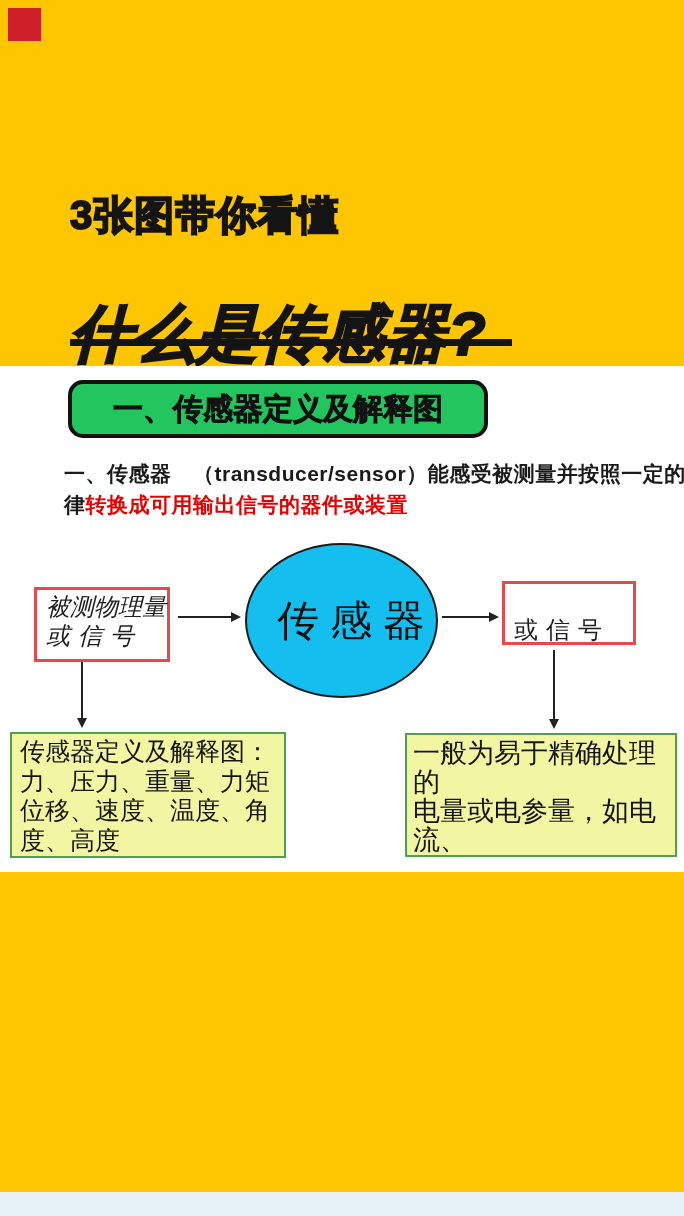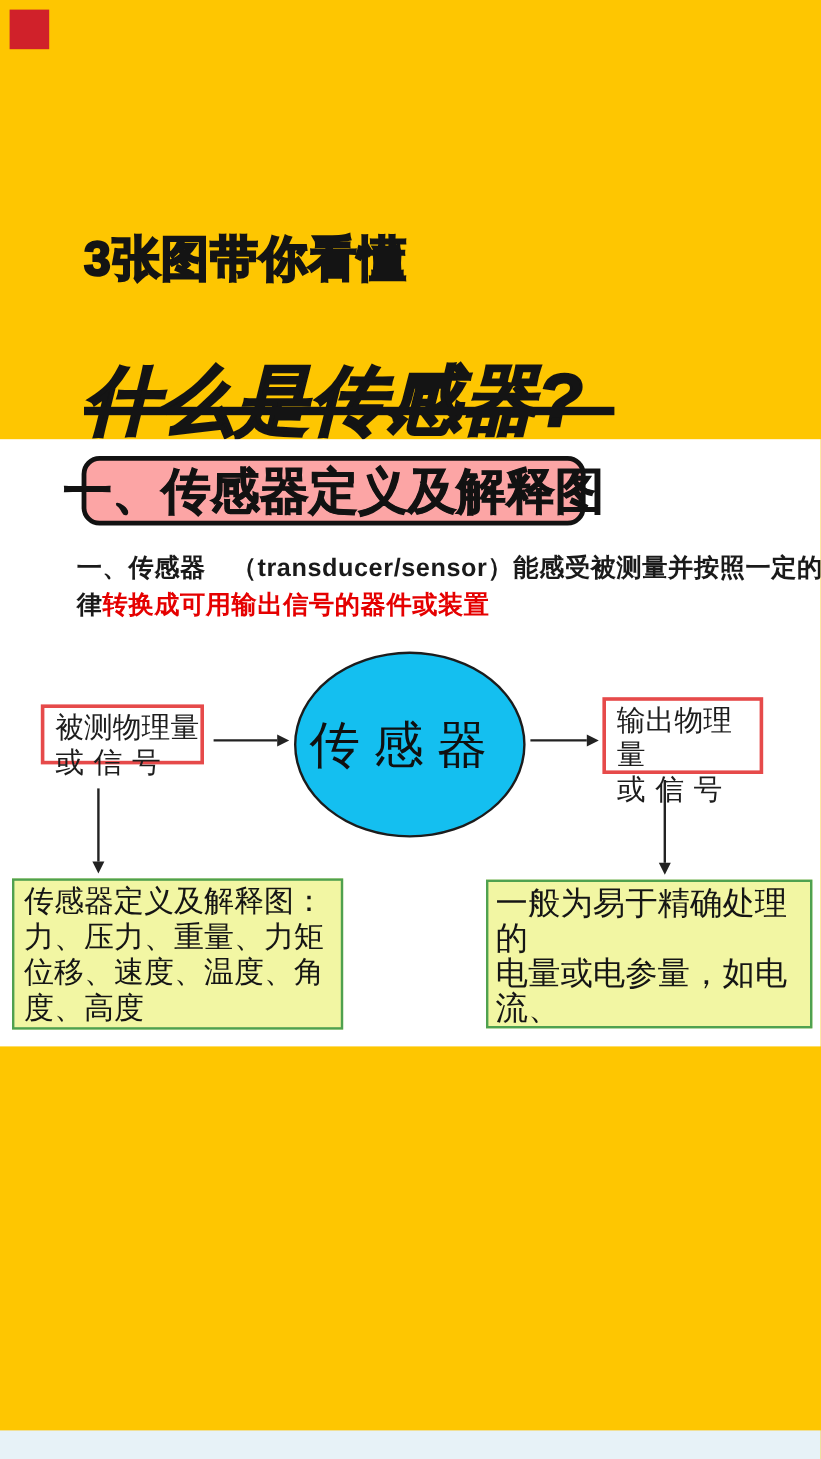--- a/index.html
+++ b/index.html
@@ -38,25 +38,25 @@
 
   
   #panel {
     left: 0; top: 366px; width: 684px; height: 506px;
     background: #FFFFFF;
   }
 
   
   #section-badge {
     left: 68px; top: 380px; width: 420px; height: 58px;
-    background: #fca5a5;
+    background: #22c55e;
     border: 4px solid #121212; border-radius: 15px;
     box-sizing: border-box;
     display: flex; align-items: center; justify-content: center;
-    font-size: 41px; font-weight: 900; color: #121212;
+    font-size: 30px; font-weight: 900; color: #121212;
     -webkit-text-stroke: 0.8px #121212;
     white-space: nowrap;
   }
 
   
   #definition {
     left: 64px; top: 458px; width: 575px;
     font-size: 21px; font-weight: 700; color: #1a1a1a;
     line-height: 31px; letter-spacing: 0.5px;
     white-space: nowrap;
@@ -64,31 +64,31 @@
   #definition .red { color: #E50000; }
 
   
   .io-box {
     border: 3px solid #E64A4A; background: #FFFFFF;
     box-sizing: border-box;
     font-family: "Liberation Serif", serif;
     font-size: 24px; color: #1d1d1d; line-height: 29px;
     padding: 3px 0 0 9px;
   }
-  #input-box  { left: 34px;  top: 587px; width: 136px; height: 50px; }
+  #input-box  { left: 34px;  top: 587px; width: 136px; height: 75px; font-style: italic; }
   #output-box { left: 502px; top: 581px; width: 134px; height: 64px; }
   .io-box .spaced { letter-spacing: 8px; }
 
   
   #sensor-ellipse {
     left: 245px; top: 543px; width: 193px; height: 155px;
     background: #14BFF0;
     border: 2px solid #1c1c1c; border-radius: 50%;
     box-sizing: border-box;
-    display: flex; align-items: center; justify-content: flex-start;
+    display: flex; align-items: center; justify-content: flex-end;
     font-family: "Liberation Serif", serif;
     font-size: 42px; color: #101010; letter-spacing: 11px;
     text-indent: 11px;
   }
 
   
   .note-box {
     background: #F2F6A3; border: 2px solid #4FA14F;
     box-sizing: border-box;
     font-family: "Liberation Serif", serif;
@@ -156,21 +156,21 @@
 <div id="input-box" class="abs io-box">
   <span>被测物理量</span><br>
   <span class="spaced">或信号</span>
 </div>
 
 <div id="sensor-ellipse" class="abs">
   <span>传感器</span>
 </div>
 
 <div id="output-box" class="abs io-box">
-  <span>输出物理量</span><br>
+  <br>
   <span class="spaced">或信号</span>
 </div>
 
 <div id="input-note" class="abs note-box">传感器定义及解释图：
 力、压力、重量、力矩
 位移、速度、温度、角
 度、高度</div>
 
 <div id="output-note" class="abs note-box">一般为易于精确处理的
 电量或电参量，如电流、

